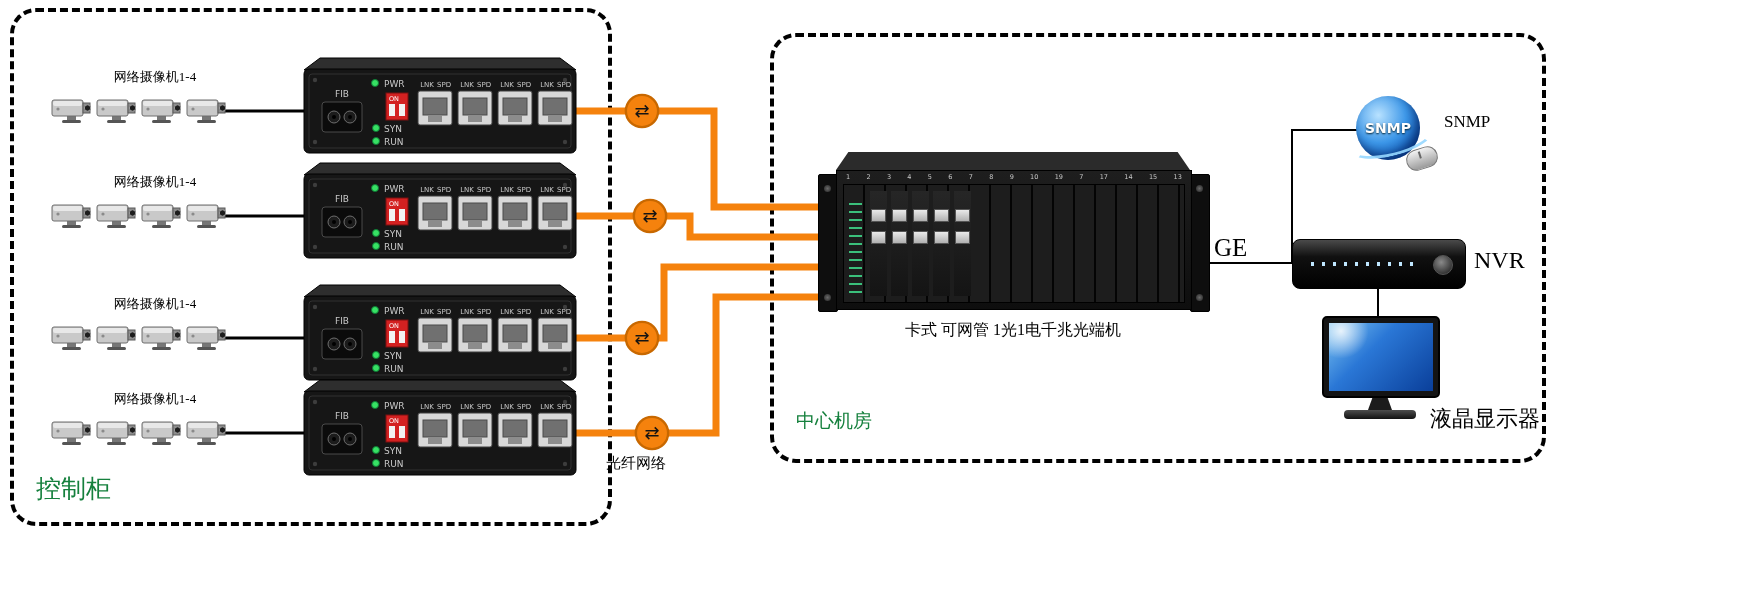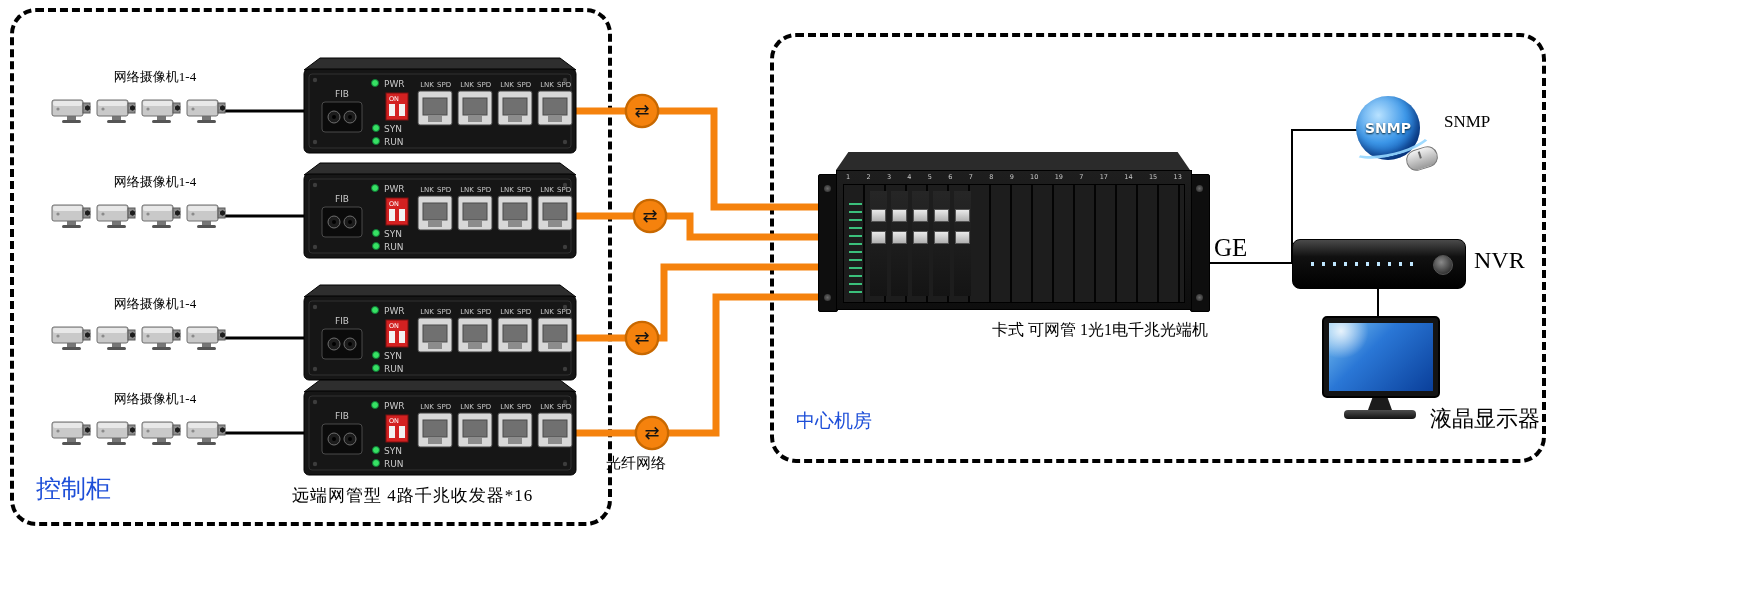--- a/index.html
+++ b/index.html
@@ -3,21 +3,21 @@
 <meta charset="utf-8">
 <style>
   html,body{margin:0;padding:0;background:#fff;}
   #scene{position:relative;width:1746px;height:605px;background:#fff;overflow:hidden;
          font-family:"Liberation Serif",serif;color:#000;}
   .dash{position:absolute;border:4px dashed #000;border-radius:26px;}
   #cabinet-box{left:10px;top:8px;width:594px;height:510px;}
   #room-box{left:770px;top:33px;width:768px;height:422px;}
 
   .lbl{position:absolute;white-space:nowrap;}
-  .red{color:#1d4ed8;}
+  .red{color:#15803d;}
   .cam-label{position:absolute;left:70px;width:170px;text-align:center;font-size:13px;}
 
   svg.conv{position:absolute;width:280px;height:100px;}
   svg.cam{position:absolute;width:44px;height:32px;}
   svg.fibn{position:absolute;width:38px;height:38px;}
   #wires{position:absolute;left:0;top:0;}
 
   
   #chassis{position:absolute;left:818px;top:150px;width:390px;height:165px;}
   .ch-topface{position:absolute;left:18px;top:2px;width:354px;height:18px;background:#2b2b2b;
@@ -292,21 +292,20 @@
 
   <div id="monitor">
     <div class="mon-frame">
         <div class="mon-screen"></div>
       </div>
     <div class="mon-neck"></div>
     <div class="mon-base"></div>
   </div>
 
   <div class="lbl red" style="left:36px;top:472px;font-size:25px">控制柜</div>
-  <div class="lbl" style="left:292px;top:484px;font-size:17px;letter-spacing:1px">远端网管型 4路千兆收发器*16</div>
   <div class="lbl" style="left:606px;top:454px;font-size:15px">光纤网络</div>
   <div class="lbl red" style="left:796px;top:408px;font-size:19px">中心机房</div>
-  <div class="lbl" style="left:818px;top:320px;width:390px;text-align:right;font-size:16px">卡式 可网管 1光1电千兆光端机</div>
+  <div class="lbl" style="left:818px;top:320px;width:390px;text-align:center;font-size:16px">卡式 可网管 1光1电千兆光端机</div>
   <div class="lbl" style="left:1444px;top:112px;font-size:17px">SNMP</div>
   <div class="lbl" style="left:1214px;top:234px;font-size:25px">GE</div>
   <div class="lbl" style="left:1474px;top:247px;font-size:24px">NVR</div>
   <div class="lbl" style="left:1430px;top:404px;font-size:22px">液晶显示器</div>
 </div>
 
 </body></html>

